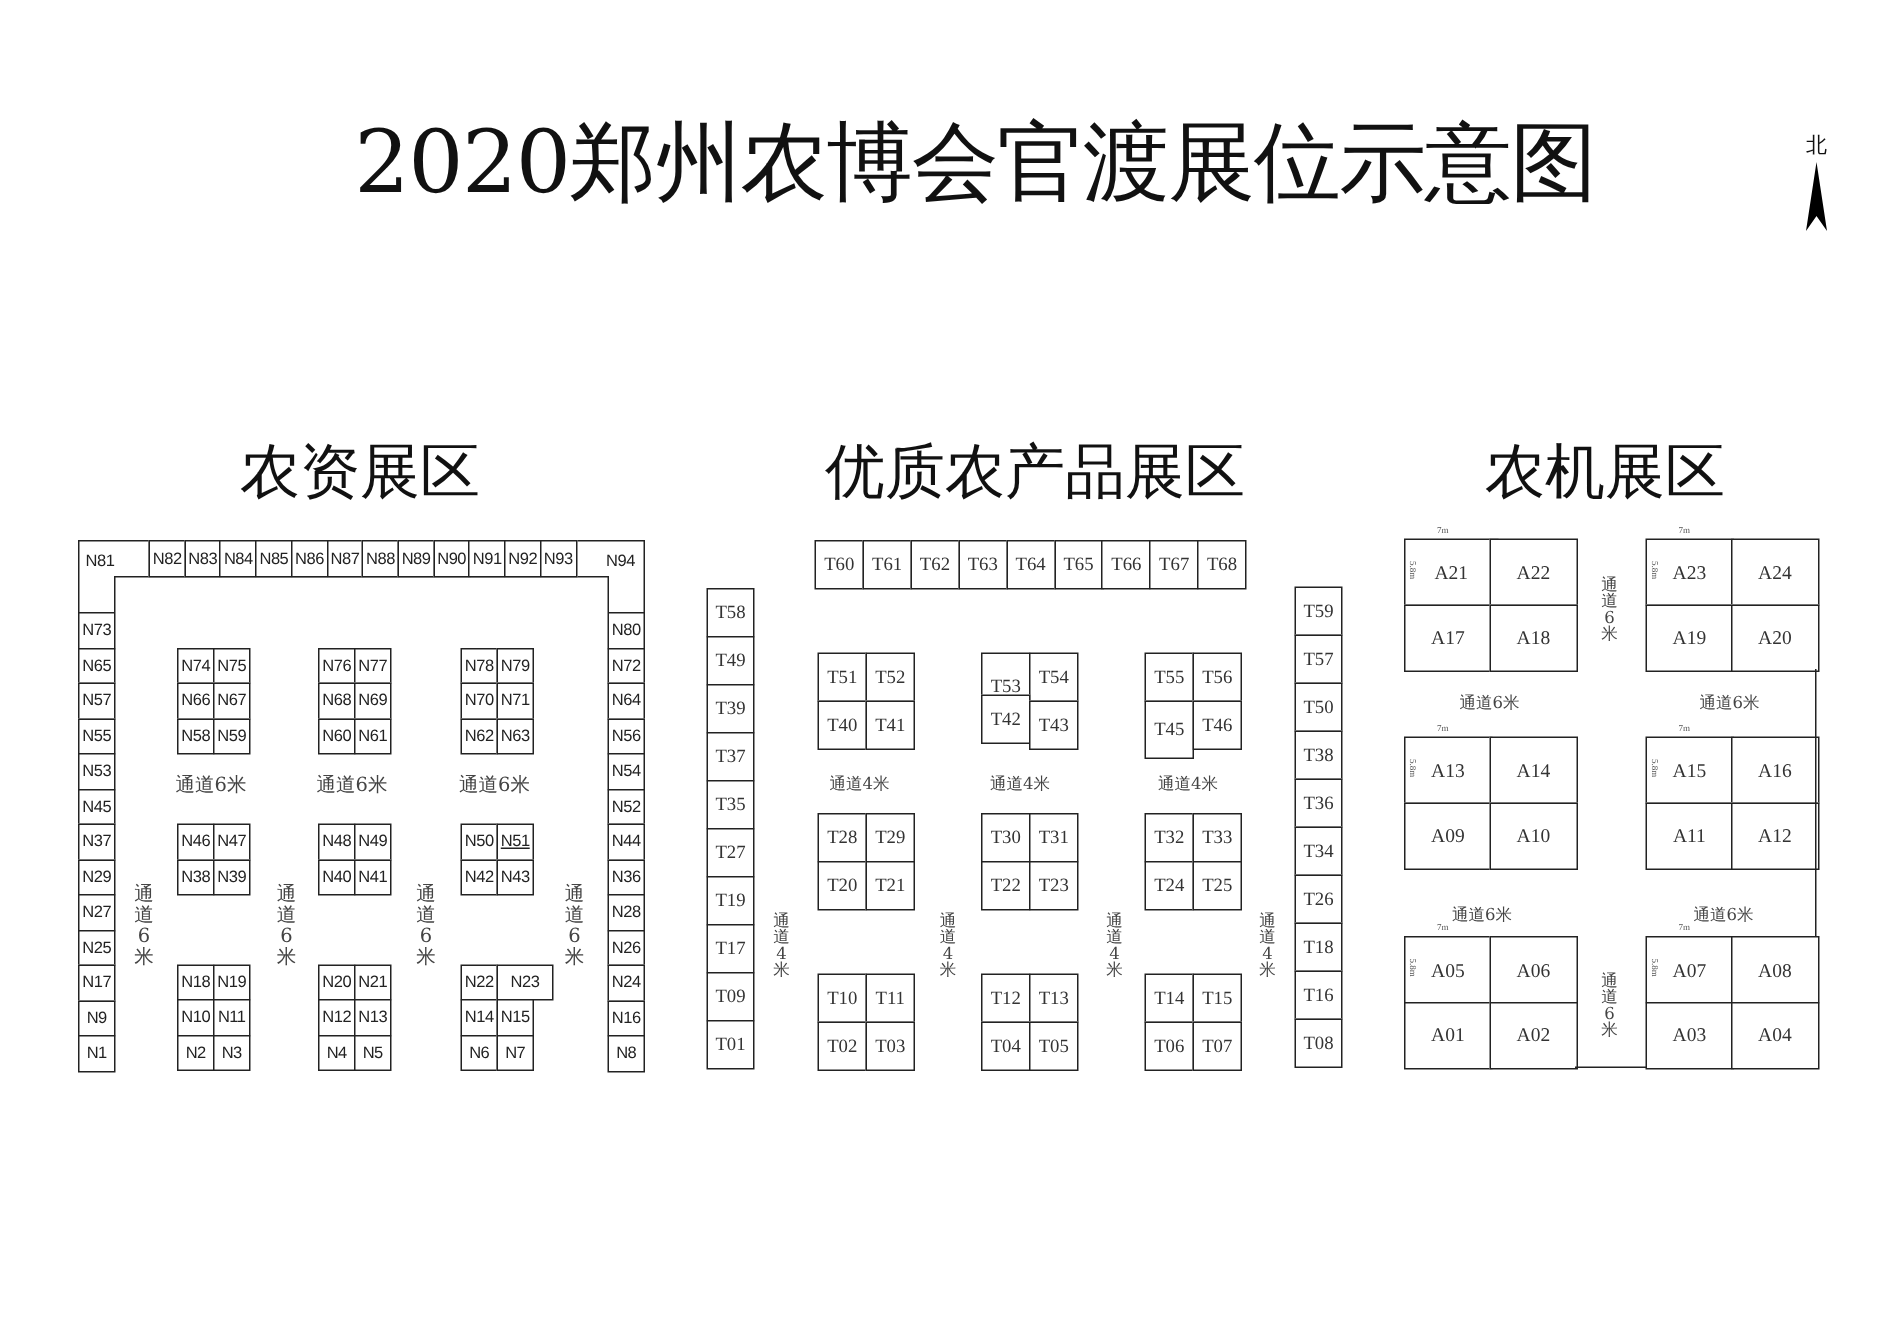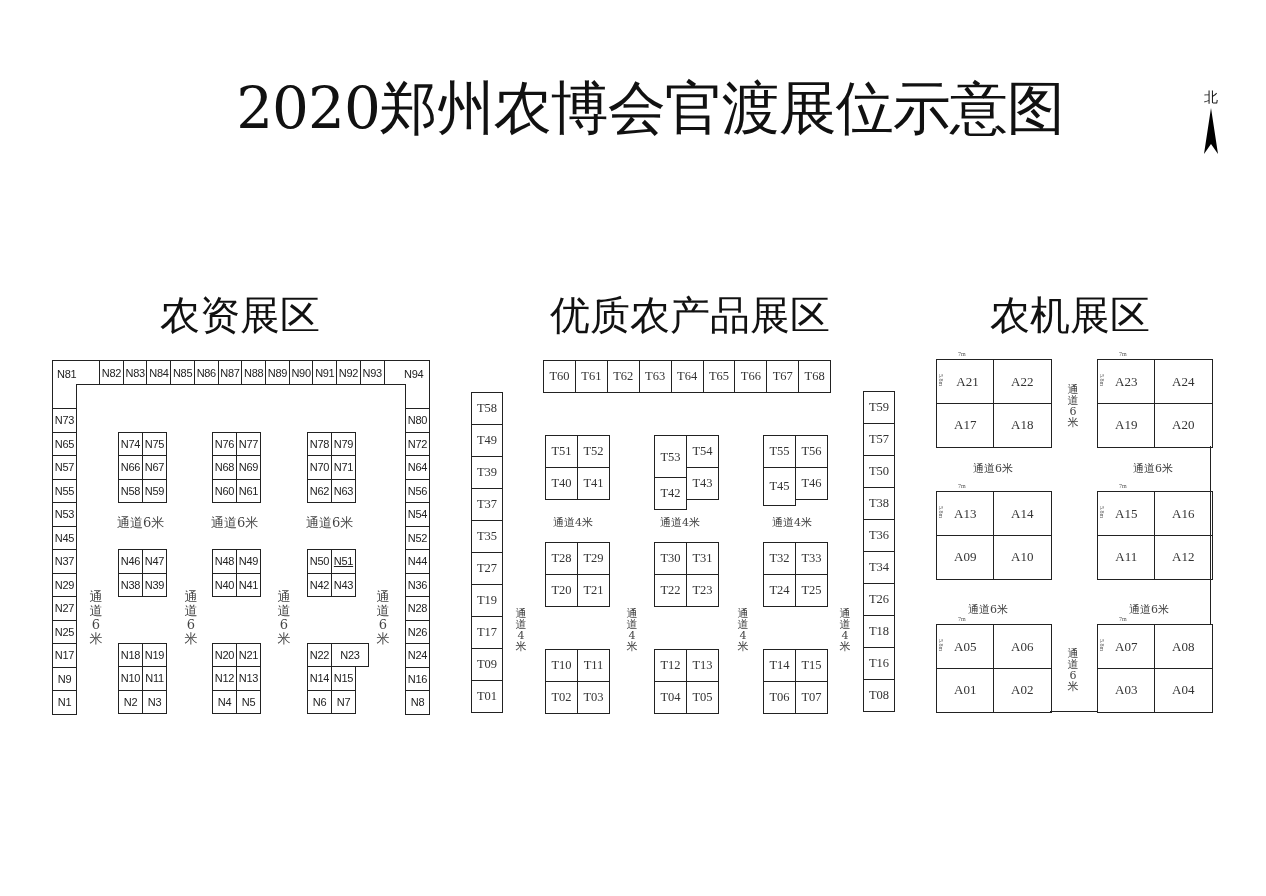--- a/index.html
+++ b/index.html
@@ -170,21 +170,21 @@
     <div class="cell t" style="left: 863px; top: 583px; width: 32px; height: 33px;">T26</div>
     <div class="cell t" style="left: 863px; top: 615px; width: 32px; height: 33px;">T18</div>
     <div class="cell t" style="left: 863px; top: 647px; width: 32px; height: 33px;">T16</div>
     <div class="cell t" style="left: 863px; top: 679px; width: 32px; height: 33px;">T08</div>
     <div class="cell t" style="left: 545px; top: 435px; width: 33px; height: 33px;">T51</div>
     <div class="cell t" style="left: 577px; top: 435px; width: 33px; height: 33px;">T52</div>
     <div class="cell t" style="left: 545px; top: 467px; width: 33px; height: 33px;">T40</div>
     <div class="cell t" style="left: 577px; top: 467px; width: 33px; height: 33px;">T41</div>
     <div class="cell t" style="left: 654px; top: 435px; width: 33px; height: 44px;">T53</div>
     <div class="cell t" style="left: 686px; top: 435px; width: 33px; height: 33px;">T54</div>
-    <div class="cell t" style="left: 654px; top: 477px; width: 33px; height: 33px;">T42</div>
+    <div class="cell t" style="left: 654px; top: 463px; width: 33px; height: 33px;">T42</div>
     <div class="cell t" style="left: 686px; top: 467px; width: 33px; height: 33px;">T43</div>
     <div class="cell t" style="left: 763px; top: 435px; width: 33px; height: 33px;">T55</div>
     <div class="cell t" style="left: 795px; top: 435px; width: 33px; height: 33px;">T56</div>
     <div class="cell t" style="left: 763px; top: 467px; width: 33px; height: 39px;">T45</div>
     <div class="cell t" style="left: 795px; top: 467px; width: 33px; height: 33px;">T46</div>
     <div class="cell t" style="left: 545px; top: 542px; width: 33px; height: 33px;">T28</div>
     <div class="cell t" style="left: 577px; top: 542px; width: 33px; height: 33px;">T29</div>
     <div class="cell t" style="left: 545px; top: 574px; width: 33px; height: 33px;">T20</div>
     <div class="cell t" style="left: 577px; top: 574px; width: 33px; height: 33px;">T21</div>
     <div class="cell t" style="left: 654px; top: 542px; width: 33px; height: 33px;">T30</div>

